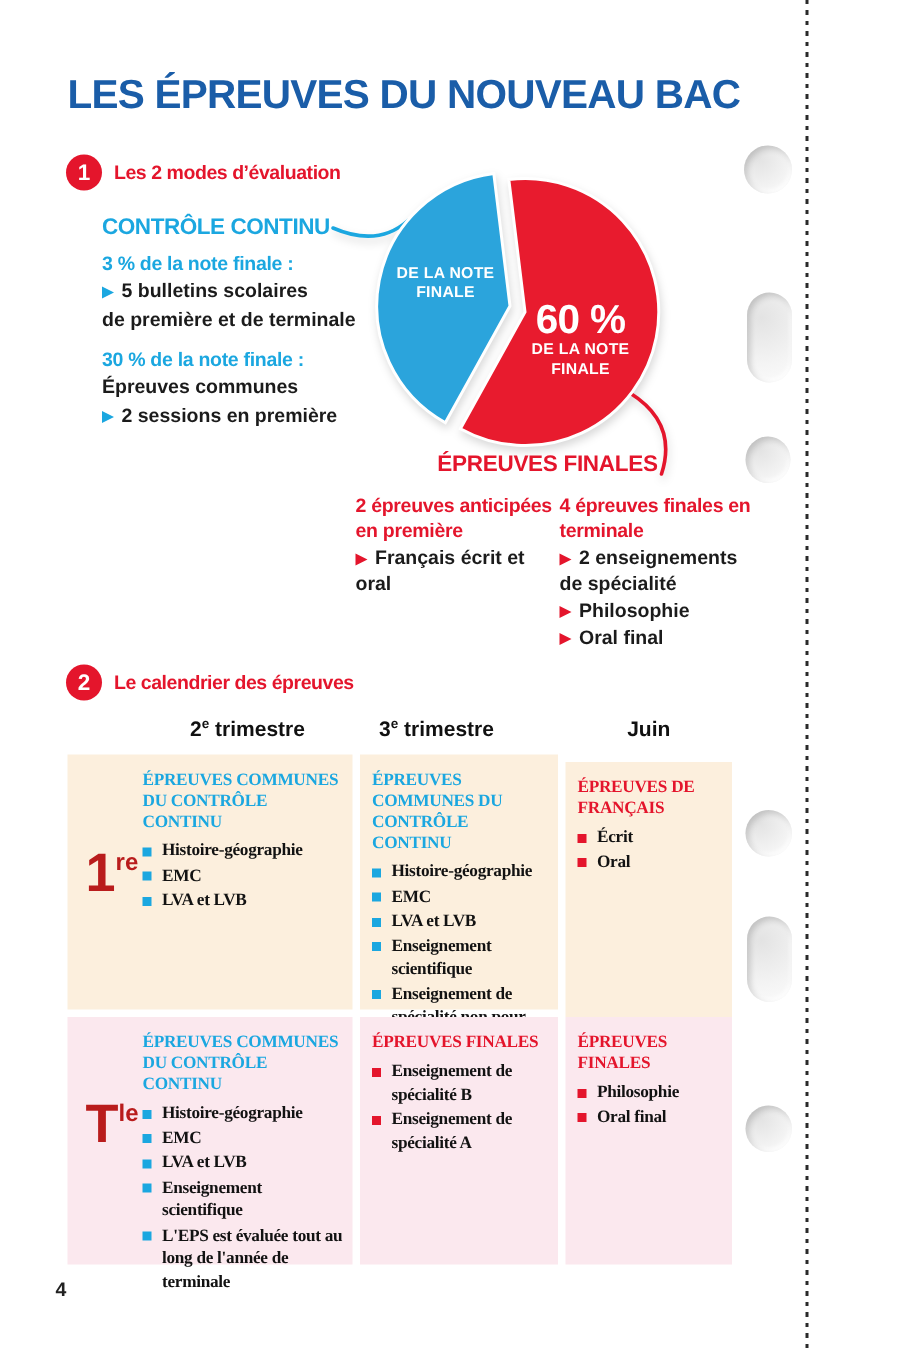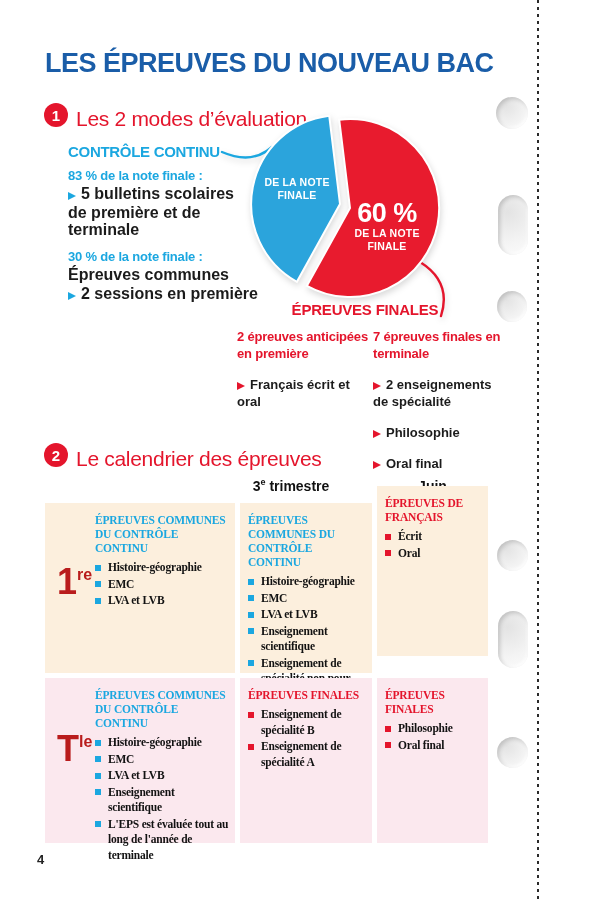--- a/index.html
+++ b/index.html
@@ -24,46 +24,46 @@
   .hole.round{border-radius:50%;}
   .hole.capsule{border-radius:16px;}
 
   
   .pagetitle{position:absolute;left:45px;top:48px;font-size:27px;font-weight:bold;
              color:var(--blue);letter-spacing:-0.5px;white-space:nowrap;}
 
   
   .badge{position:absolute;width:24px;height:24px;border-radius:50%;background:var(--red);
          color:#fff;font-weight:bold;font-size:15px;display:flex;align-items:center;justify-content:center;}
-  .secheading{position:absolute;font-size:21px;font-weight:normal;color:var(--red);letter-spacing:-0.3px;white-space:nowrap;}
+  .secheading{position:absolute;font-size:13px;font-weight:bold;color:var(--red);letter-spacing:-0.3px;white-space:nowrap;}
 
   
   .ccblock{position:absolute;left:68px;top:143px;width:190px;}
   .cc-title{font-size:15px;font-weight:bold;color:var(--cyan);letter-spacing:-0.3px;}
   .cc-label{font-size:13px;font-weight:bold;color:var(--cyan);margin-top:8px;letter-spacing:-0.2px;}
-  .cc-line{font-size:16px;line-height:17px;font-weight:600;color:var(--ink);margin-top:2px;}
+  .cc-line{font-size:13px;line-height:17px;font-weight:600;color:var(--ink);margin-top:2px;}
   .tri{display:inline-block;width:0;height:0;border-left:8px solid currentColor;
        border-top:4.5px solid transparent;border-bottom:4.5px solid transparent;
        margin-right:5px;position:relative;top:1px;}
   .tri-cyan{color:var(--cyan);}
   .tri-red{color:var(--red);}
 
   
   .pie-svg{position:absolute;left:220px;top:100px;filter:drop-shadow(1px 3px 3px rgba(0,0,0,.15));}
   .pieLabel{position:absolute;color:#fff;font-weight:bold;text-align:center;}
   .pieLabel .pct{font-size:25px;line-height:26px;letter-spacing:-0.5px;}
   .pieLabel.redL .pct{font-size:27px;line-height:28px;}
   .pieLabel .sub{font-size:10.5px;line-height:13px;letter-spacing:0.2px;}
 
   
   .ef-title{position:absolute;left:260px;top:301px;width:210px;text-align:center;
             font-size:15px;font-weight:bold;color:var(--red);letter-spacing:-0.2px;}
   .efcol{position:absolute;top:328px;}
   .efcol .eflabel{font-size:13px;line-height:17px;font-weight:bold;color:var(--red);letter-spacing:-0.2px;}
-  .efcol .efline{font-size:13px;line-height:17px;font-weight:600;color:var(--ink);margin-top:14px;}
+  .efcol .efline{font-size:13px;line-height:17px;font-weight:600;color:var(--ink);margin-top:1px;}
   .efcol1{left:237px;width:136px;}
   .efcol2{left:373px;width:128px;}
 
   
   .thead{position:absolute;top:477px;font-size:14px;font-weight:bold;color:#111;text-align:center;}
   .thead sup{font-size:9px;}
   .tblock{position:absolute;}
   .bg-cream{background:var(--cream);}
   .bg-pink{background:var(--pink);}
   .rowlabel{position:absolute;left:12px;font-size:36px;font-weight:bold;color:#b91c1c;}
@@ -93,21 +93,21 @@
   <div class="hole capsule" style="left:498px;top:611px;width:30px;height:57px;"></div>
   <div class="hole round" style="left:497px;top:737px;width:31px;height:31px;"></div>
 
   <div class="pagetitle">LES ÉPREUVES DU NOUVEAU BAC</div>
 
   <div class="badge" style="left:44px;top:103px;">1</div>
   <div class="secheading" style="left:76px;top:107px;">Les 2 modes d’évaluation</div>
 
   <div class="ccblock">
     <div class="cc-title">CONTRÔLE CONTINU</div>
-    <div class="cc-label">83 % de la note finale :</div>
+    <div class="cc-label">3 % de la note finale :</div>
     <div class="cc-line"><span class="tri tri-cyan"></span><span>5 bulletins scolaires</span></div>
     <div class="cc-line">de première et de terminale</div>
     <div class="cc-label" style="margin-top:11px;">30 % de la note finale :</div>
     <div class="cc-line">Épreuves communes</div>
     <div class="cc-line"><span class="tri tri-cyan"></span><span>2 sessions en première</span></div>
   </div>
 
   <svg class="pie-svg" width="262" height="232" viewBox="220 100 262 232">
     <path d="M222,152 Q252,165 272,147" fill="none" stroke="#1BA7E0" stroke-width="2.4" stroke-linecap="round"></path>
     <path d="M420,262 Q452,282 441,316" fill="none" stroke="#E4152C" stroke-width="2.4" stroke-linecap="round"></path>
@@ -123,29 +123,30 @@
     <div class="sub">DE LA NOTE</div>
     <div class="sub">FINALE</div>
   </div>
 
   <div class="ef-title">ÉPREUVES FINALES</div>
   <div class="efcol efcol1">
     <div class="eflabel">2 épreuves anticipées en première</div>
     <div class="efline"><span class="tri tri-red"></span><span>Français écrit et oral</span></div>
   </div>
   <div class="efcol efcol2">
-    <div class="eflabel">7 épreuves finales en terminale</div>
+    <div class="eflabel">4 épreuves finales en terminale</div>
     <div class="efline"><span class="tri tri-red"></span><span>2 enseignements de spécialité</span></div>
     <div class="efline"><span class="tri tri-red"></span><span>Philosophie</span></div>
     <div class="efline"><span class="tri tri-red"></span><span>Oral final</span></div>
   </div>
 
   <div class="badge" style="left:44px;top:443px;">2</div>
   <div class="secheading" style="left:76px;top:447px;">Le calendrier des épreuves</div>
 
+  <div class="thead" style="left:95px;width:140px;"><span>2</span><sup>e</sup><span> trimestre</span></div>
   <div class="thead" style="left:225px;width:132px;"><span>3</span><sup>e</sup><span> trimestre</span></div>
   <div class="thead" style="left:377px;width:111px;"><span>Juin</span><sup></sup><span></span></div>
 
   <div class="tblock bg-cream" style="left:45px;top:503px;width:190px;height:170px;">
     <div class="rowlabel" style="top:58px;"><span>1</span><sup>re</sup></div>
     <div class="cellbody" style="left:50px;width:134px;">
       <div class="cellhead cyanH">ÉPREUVES COMMUNES DU CONTRÔLE CONTINU</div>
       <div class="titem"><span class="sq sq-cyan"></span><span>Histoire-géographie</span></div>
       <div class="titem"><span class="sq sq-cyan"></span><span>EMC</span></div>
       <div class="titem"><span class="sq sq-cyan"></span><span>LVA et LVB</span></div>
@@ -154,21 +155,21 @@
   <div class="tblock bg-cream" style="left:240px;top:503px;width:132px;height:170px;">
     <div class="cellbody" style="left:8px;width:118px;">
       <div class="cellhead cyanH">ÉPREUVES COMMUNES DU CONTRÔLE CONTINU</div>
       <div class="titem"><span class="sq sq-cyan"></span><span>Histoire-géographie</span></div>
       <div class="titem"><span class="sq sq-cyan"></span><span>EMC</span></div>
       <div class="titem"><span class="sq sq-cyan"></span><span>LVA et LVB</span></div>
       <div class="titem"><span class="sq sq-cyan"></span><span>Enseignement scientifique</span></div>
       <div class="titem"><span class="sq sq-cyan"></span><span>Enseignement de spécialité non pour-suivi en terminale</span></div>
     </div>
   </div>
-  <div class="tblock bg-cream" style="left:377px;top:486px;width:111px;height:170px;">
+  <div class="tblock bg-cream" style="left:377px;top:508px;width:111px;height:170px;">
     <div class="cellbody" style="left:8px;width:99px;">
       <div class="cellhead redH">ÉPREUVES DE FRANÇAIS</div>
       <div class="titem"><span class="sq sq-red"></span><span>Écrit</span></div>
       <div class="titem"><span class="sq sq-red"></span><span>Oral</span></div>
     </div>
   </div>
 
   <div class="tblock bg-pink" style="left:45px;top:678px;width:190px;height:165px;">
     <div class="rowlabel" style="top:50px;"><span>T</span><sup>le</sup></div>
     <div class="cellbody" style="left:50px;width:134px;">

